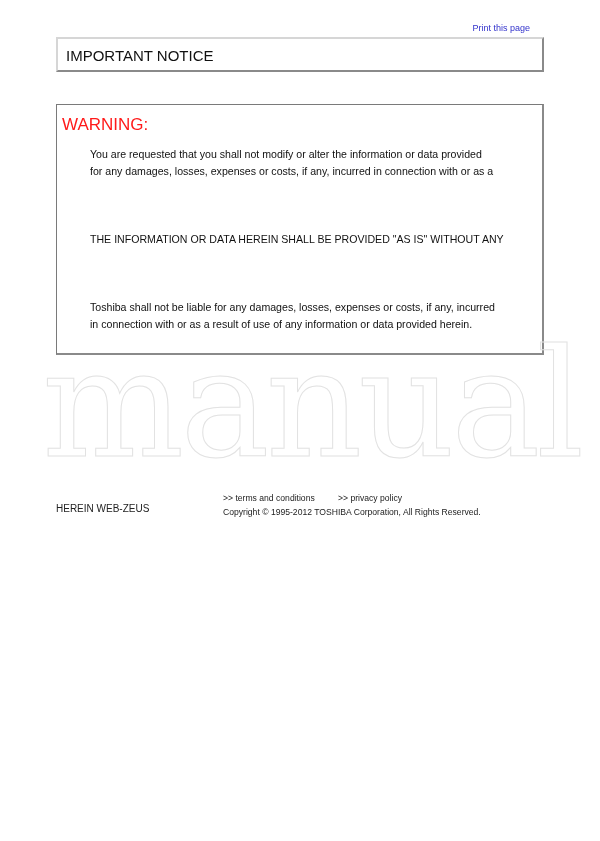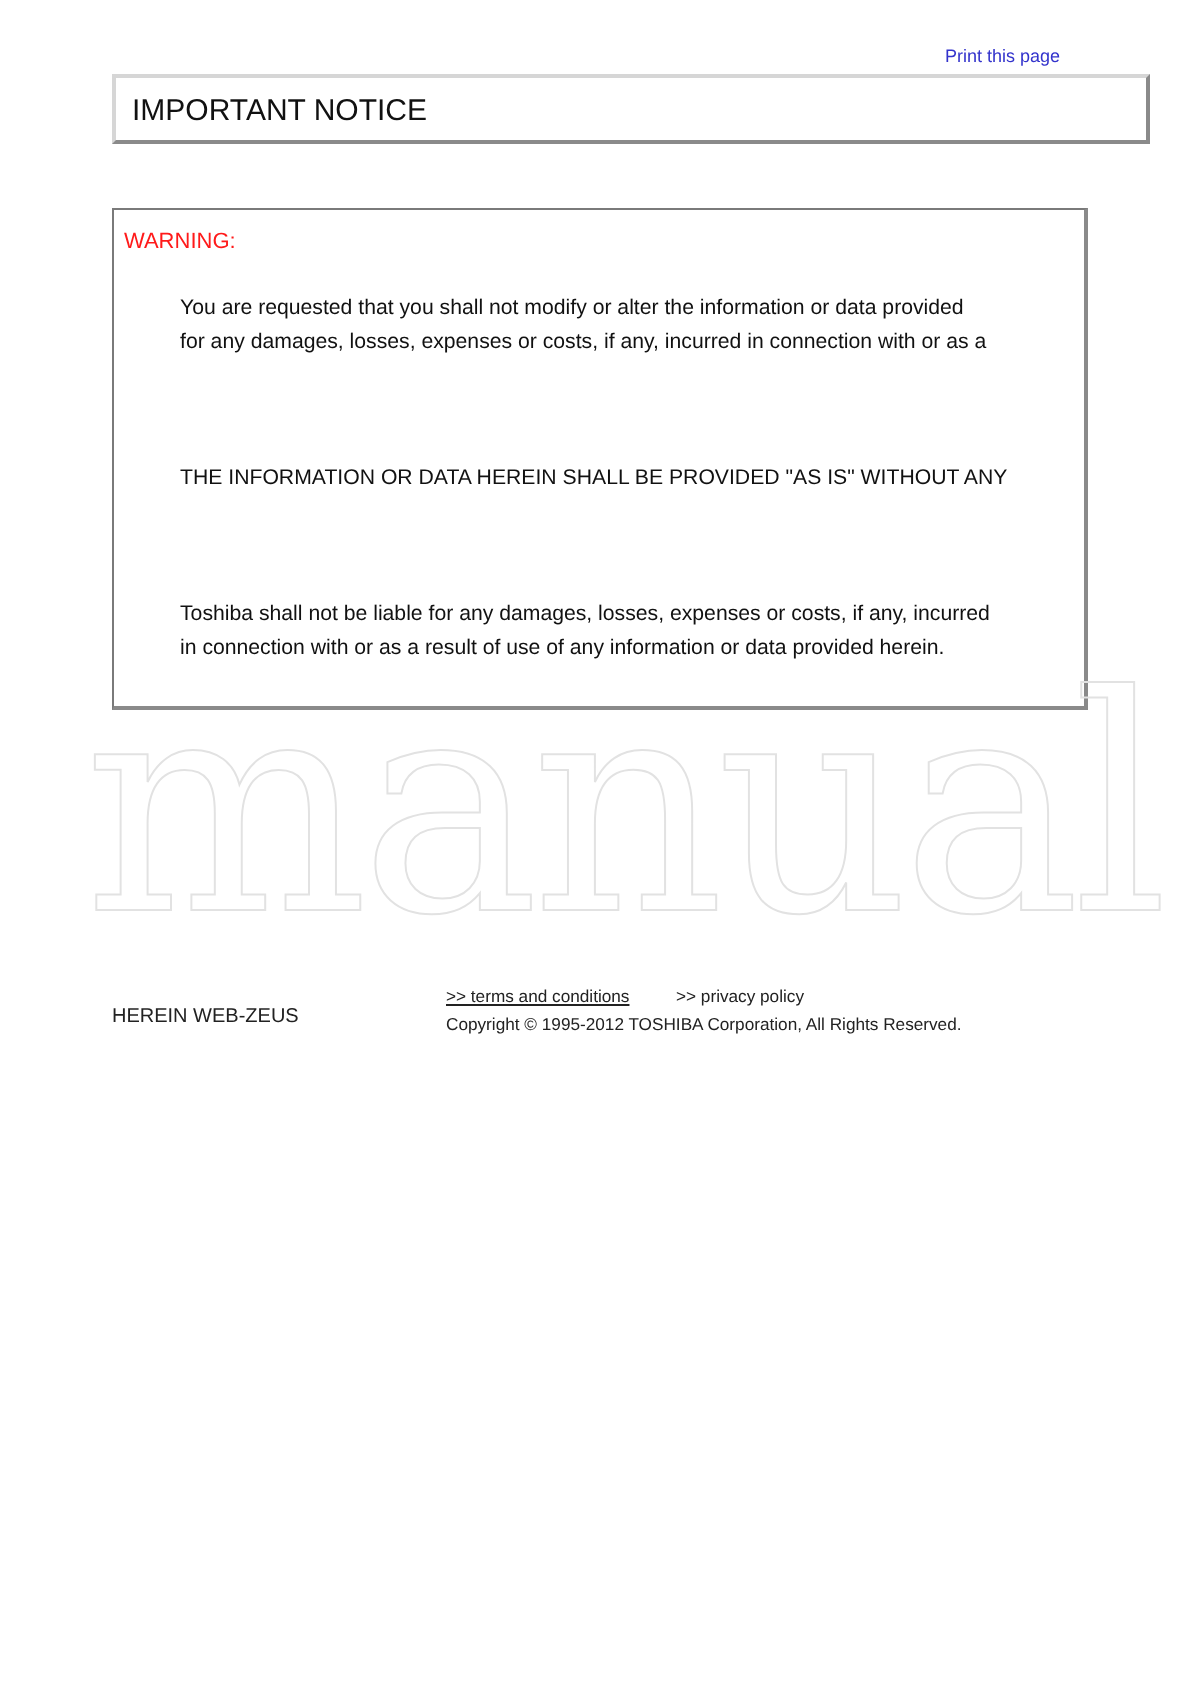--- a/index.html
+++ b/index.html
@@ -29,21 +29,20 @@
       left: 56px;
       top: 37px;
       width: 484px;
       height: 31px;
       background: #fff;
       border-top: 2px solid #d6d6d6;
       border-left: 2px solid #d6d6d6;
       border-right: 2px solid #8a8a8a;
       border-bottom: 2px solid #8a8a8a;
       box-sizing: content-box;
-      padding-left: 31px;
     }
     .title-box .title {
       position: absolute;
       left: 8px;
       top: 8px;
       font-size: 15px;
       letter-spacing: 0;
       color: #111;
     }
     .warning-box {
@@ -55,21 +54,21 @@
       border-top: 1px solid #7a7a7a;
       border-left: 1px solid #7a7a7a;
       border-right: 2px solid #8a8a8a;
       border-bottom: 2px solid #8a8a8a;
       background: #fff;
     }
     .warning-label {
       position: absolute;
       left: 5px;
       top: 10px;
-      font-size: 11px;
+      font-size: 17px;
       color: #ff1a1a;
     }
     .para {
       position: absolute;
       left: 5px;
       font-size: 10.6px;
       line-height: 17px;
       color: #111;
       white-space: nowrap;
       margin-left: 28px;
@@ -126,21 +125,20 @@
       top: 503px;
       font-size: 10px;
       color: #222;
     }
     .footer-links {
       position: absolute;
       left: 223px;
       top: 493px;
       font-size: 8.6px;
       color: #222;
-      text-decoration: underline;
     }
     .footer-links a {
       color: #222;
       text-decoration: none;
       cursor: pointer;
     }
     .footer-links .link2 {
       position: absolute;
       left: 115px;
       top: 0;

